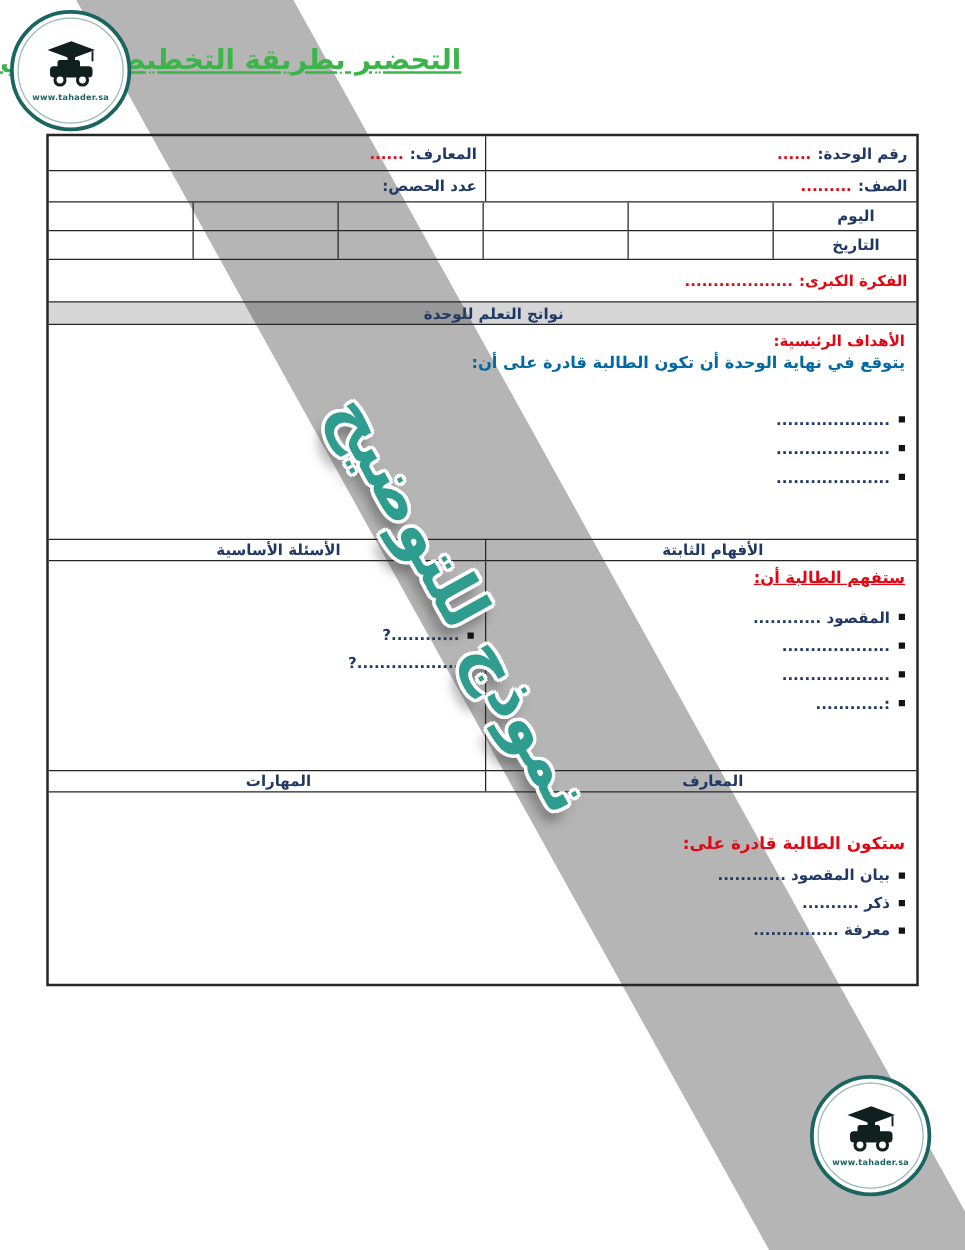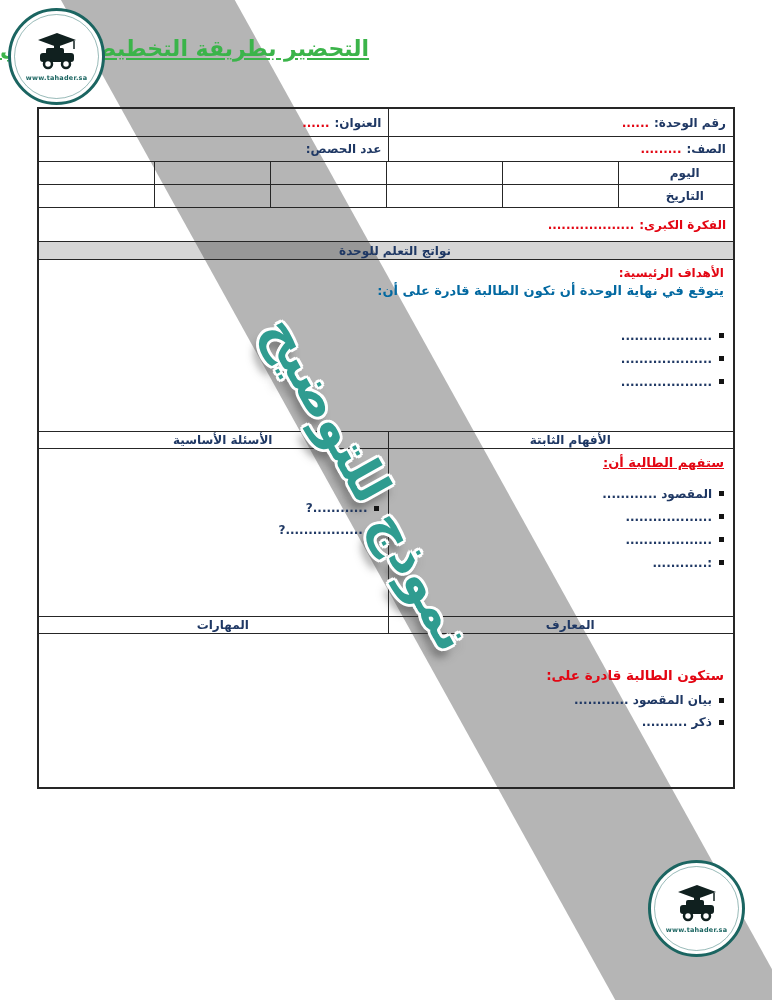--- a/index.html
+++ b/index.html
@@ -90,21 +90,21 @@
   <h1 class="title">التحضير بطريقة التخطيط العكسي</h1>
 
   <div class="doc-table">
 
     <div class="row h-r1">
       <div class="cell w-half-r">
         <span class="lbl">رقم الوحدة:</span>
         <span class="dots-red">......</span>
       </div>
       <div class="cell w-half-l">
-        <span class="lbl">العنوان:</span>
+        <span class="lbl">المعارف:</span>
         <span class="dots-red">......</span>
       </div>
     </div>
 
     <div class="row h-r2">
       <div class="cell w-half-r">
         <span class="lbl">الصف:</span>
         <span class="dots-red">.........</span>
       </div>
       <div class="cell w-half-l">
@@ -213,20 +213,24 @@
       <div class="cell w-half-l block pad-top-sk">
         <div class="sec-heading big">ستكون الطالبة قادرة على:</div>
         <ul class="list mt6">
           <li class="b-item small">
               <span class="sq"></span>
               <span>بيان المقصود ............</span>
             </li>
           <li class="b-item small">
               <span class="sq"></span>
               <span>ذكر ..........</span>
+            </li>
+          <li class="b-item small">
+              <span class="sq"></span>
+              <span>معرفة ...............</span>
             </li>
         </ul>
       </div>
     </div>
 
   </div>
 
   <div class="wm-text">نموذج للتوضيح</div>
 
   <div class="logo logo-br">

